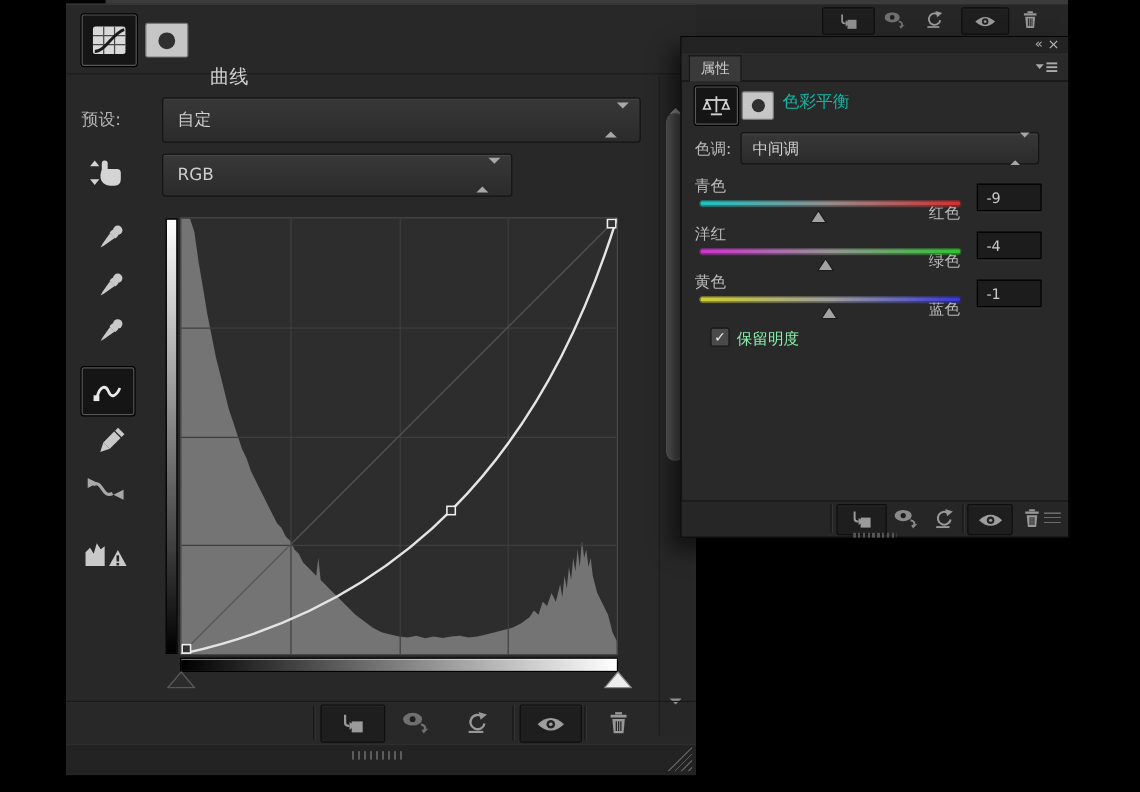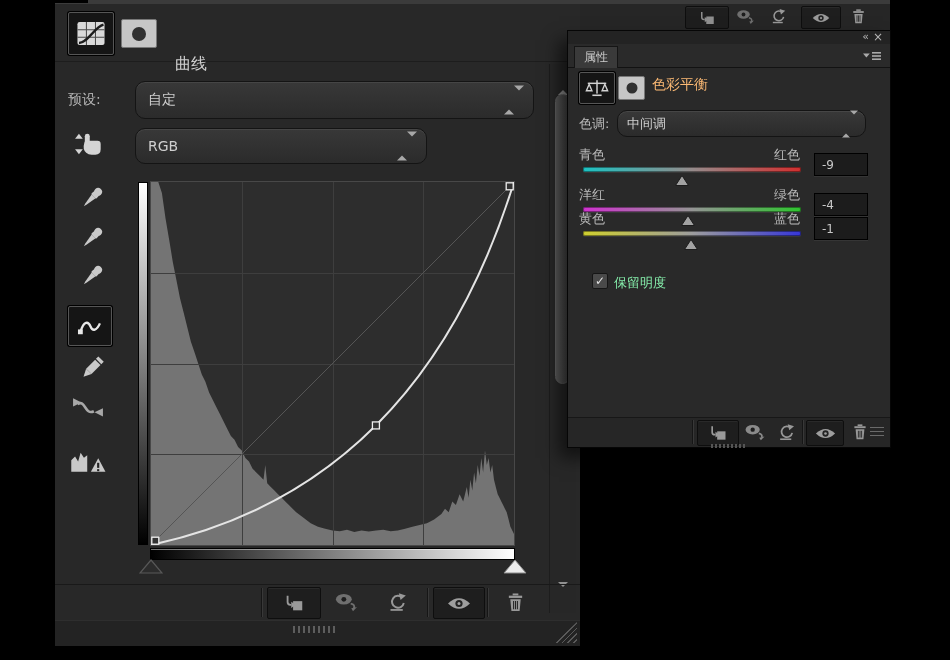--- a/index.html
+++ b/index.html
@@ -8,21 +8,21 @@
   .abs{position:absolute;}
 
   
   .panel{position:absolute;background:#282828;}
   .chip{position:absolute;background:#151515;border:1px solid #565656;border-radius:2px;
         box-shadow:0 0 0 1px #000;display:flex;align-items:center;justify-content:center;}
   .toolchip{position:absolute;background:#1e1e1e;border:1px solid #0e0e0e;border-radius:2px;
         box-shadow:inset 0 1px 0 rgba(255,255,255,.05);display:flex;align-items:center;justify-content:center;}
   .tslot{position:absolute;display:flex;align-items:center;justify-content:center;color:#989898;}
   .tsep{position:absolute;width:1px;background:#161616;box-shadow:1px 0 0 #383838;}
-  .dd{position:absolute;background:linear-gradient(#383838,#2b2b2b);border:1px solid #141414;border-radius:10px;
+  .dd{position:absolute;background:linear-gradient(#383838,#2b2b2b);border:1px solid #141414;border-radius:3px;
       box-shadow:inset 0 1px 0 rgba(255,255,255,.07);display:flex;align-items:center;color:#cfcfcf;}
   .dd-text{padding-left:12px;font-size:14px;white-space:nowrap;overflow:hidden;}
   .stepper{position:absolute;right:9px;top:50%;transform:translateY(-50%);}
   .tri-up{width:0;height:0;border-left:5px solid transparent;border-right:5px solid transparent;
           border-bottom:5px solid #a8a8a8;margin-bottom:3px;}
   .tri-down{width:0;height:0;border-left:5px solid transparent;border-right:5px solid transparent;
           border-top:5px solid #a8a8a8;}
   .icon{display:block;}
   .mask-thumb{position:absolute;background:#c6c6c6;border:1px solid #787878;border-radius:2px;}
   .mask-dot{position:absolute;left:50%;top:50%;transform:translate(-50%,-50%);border-radius:50%;background:#303030;}
@@ -62,25 +62,25 @@
   #props-panel{left:567px;top:30px;width:322px;height:416px;background:#292929;border:1px solid #060606;
            box-shadow:-8px 10px 16px rgba(0,0,0,.55);box-sizing:content-box;}
   #pp-minibar{position:absolute;left:0;top:0;width:100%;height:13px;background:#232323;border-bottom:1px solid #0b0b0b;
            font-size:11px;color:#b5b5b5;}
   #pp-collapse{position:absolute;right:22px;top:-1px;letter-spacing:-1px;}
   #pp-close{position:absolute;right:7px;top:-1px;font-size:12px;}
   #pp-tabrow{position:absolute;left:0;top:13px;width:100%;height:23px;background:#2a2a2a;border-bottom:1px solid #121212;}
   #pp-tab{position:absolute;left:6px;top:2px;height:21px;padding:0 9px;background:#3a3a3a;border:1px solid #151515;border-bottom:none;
            display:flex;align-items:center;font-size:12px;color:#cccccc;}
   #pp-menu{position:absolute;right:8px;top:6px;color:#aaa;}
-  #pp-title{position:absolute;left:84px;top:45px;font-size:14px;color:#fdba74;}
+  #pp-title{position:absolute;left:84px;top:45px;font-size:14px;color:#14b8a6;}
   .cb-row{position:absolute;left:0;width:100%;height:40px;}
   .cb-left-label,.cb-right-label{position:absolute;top:0;font-size:13px;color:#bababa;}
   .cb-left-label{left:11px;}
-  .cb-right-label{left:206px;}
+  .cb-right-label{left:206px;margin-top:23px;}
   .cb-track{position:absolute;left:15px;top:21px;width:218px;height:5px;border-radius:2px;
            box-shadow:inset 0 0 0 1px rgba(0,0,0,.4),0 1px 0 rgba(255,255,255,.07);}
   .cb-thumb{position:absolute;top:4px;width:14px;height:11px;}
   .cb-value{position:absolute;left:246px;top:7px;width:54px;height:23px;background:#1c1c1c;border:1px solid #000;
            box-shadow:0 1px 0 rgba(255,255,255,.06);font-size:12px;color:#c9c9c9;display:flex;align-items:center;
            padding-left:7px;box-sizing:border-box;}
   #pp-check-row{position:absolute;left:0;top:240px;width:100%;height:22px;}
   #pp-checkbox{position:absolute;left:24px;top:2px;width:14px;height:14px;background:#4a4a4a;border:1px solid #161616;
            border-radius:2px;color:#e6e6e6;font-size:12px;line-height:14px;text-align:center;}
   #pp-check-label{position:absolute;left:46px;top:3px;font-size:13px;color:#86efac;}
@@ -394,21 +394,21 @@
       <span class="cb-right-label">绿色</span>
       <div class="cb-track" style="background: linear-gradient(to right, rgb(207, 50, 207), rgb(148, 148, 148) 50%, rgb(47, 196, 47));">
         <div class="cb-thumb" style="left: 97.6px;">
           <svg width="14" height="11" viewBox="0 0 14 11">
               <path d="M7 0.5 L13.5 10.5 H0.5 Z" fill="#a2a2a2" stroke="#1c1c1c" stroke-width="1"></path>
             </svg>
         </div>
       </div>
       <div class="cb-value">-4</div>
     </div>
-    <div class="cb-row" style="top:179px;">
+    <div class="cb-row" style="top:195px;">
       <span class="cb-left-label">黄色</span>
       <span class="cb-right-label">蓝色</span>
       <div class="cb-track" style="background: linear-gradient(to right, rgb(207, 207, 47), rgb(157, 157, 157) 50%, rgb(54, 54, 216));">
         <div class="cb-thumb" style="left: 100.9px;">
           <svg width="14" height="11" viewBox="0 0 14 11">
               <path d="M7 0.5 L13.5 10.5 H0.5 Z" fill="#a2a2a2" stroke="#1c1c1c" stroke-width="1"></path>
             </svg>
         </div>
       </div>
       <div class="cb-value">-1</div>

